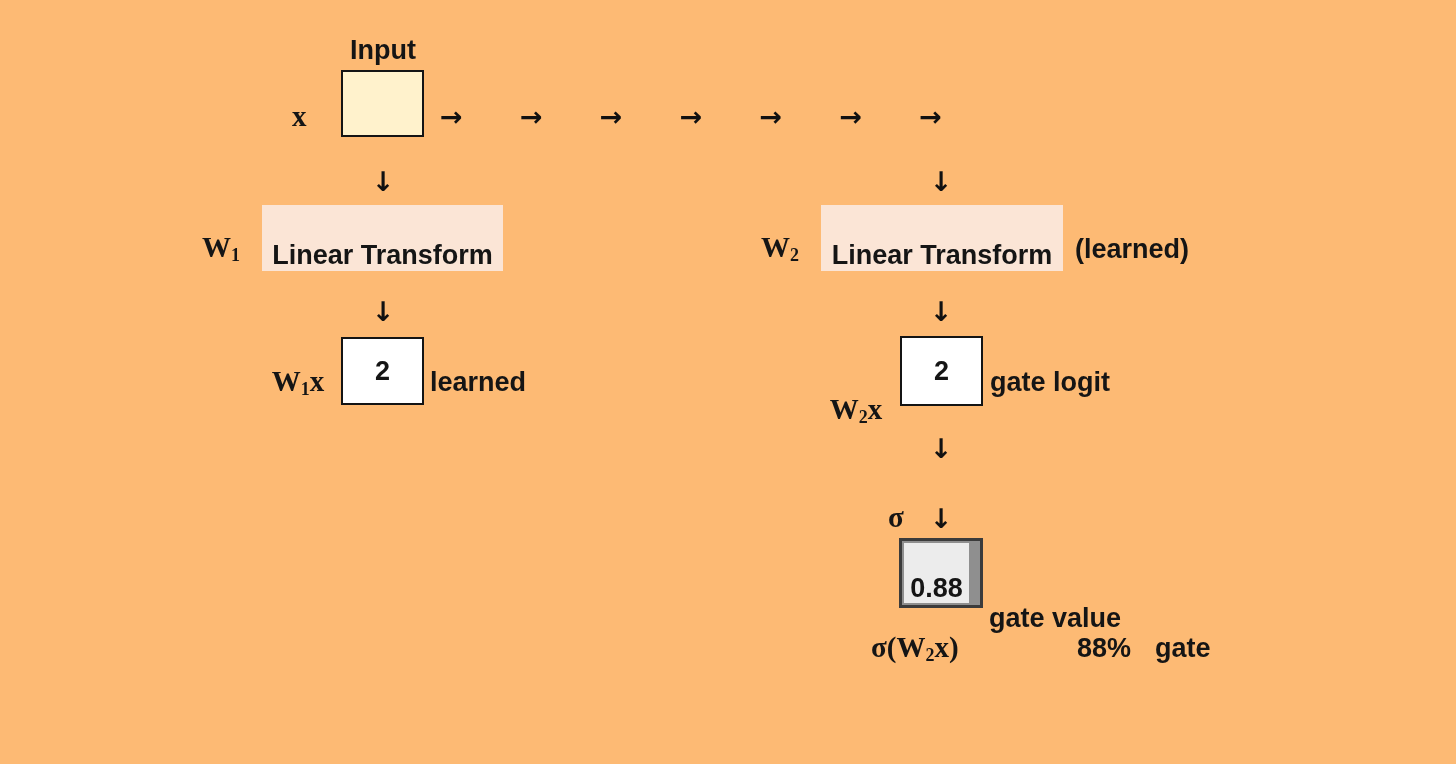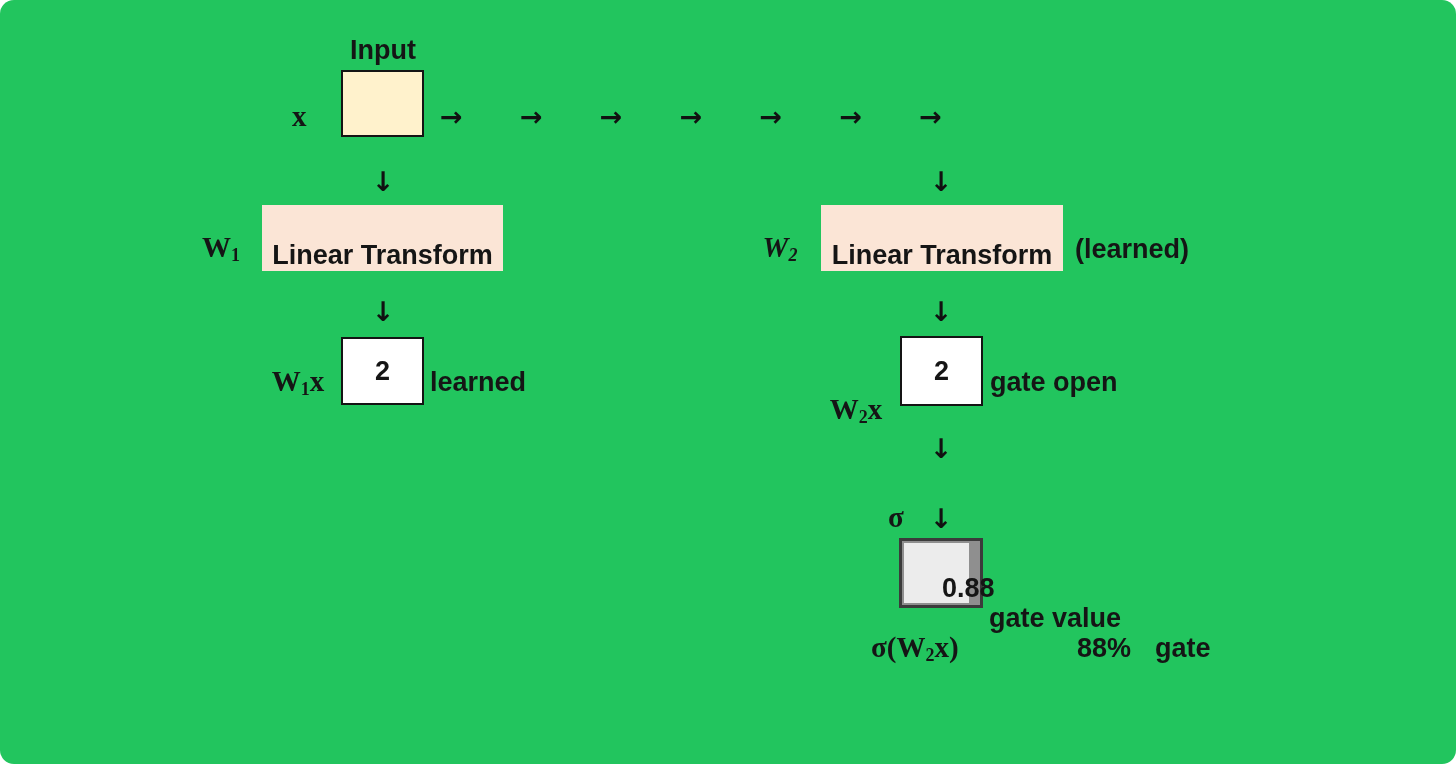--- a/index.html
+++ b/index.html
@@ -1,24 +1,23 @@
 <!DOCTYPE html>
 <html><head>
 <meta charset="utf-8">
 <style>
   html, body { margin: 0; padding: 0; background: #ffffff; }
   .canvas {
     position: relative;
     width: 1456px;
     height: 764px;
-    background: #22c55e;
+    background: #fdba74;
     overflow: hidden;
     font-family: "Liberation Sans", sans-serif;
     color: #111111;
-    border-radius: 14px;
   }
   .abs { position: absolute; }
   .sans-label {
     font-family: "Liberation Sans", sans-serif;
     font-weight: 600;
     font-size: 27px;
     line-height: 32px;
     color: #151515;
     white-space: nowrap;
   }
@@ -71,23 +70,23 @@
     background: #8f8f8f;
   }
   .gate-fill {
     position: absolute;
     left: 2px; top: 2px; bottom: 2px; right: 11px;
     background: #ececec;
   }
   .gate-text {
     position: absolute;
     left: 1px; right: 10px; bottom: 0px;
+    text-align: center;
     font-size: 27px;
     line-height: 33px;
-    padding-left: 39px;
   }
   .right-align { text-align: center; }
   .center-align { text-align: center; }
   .percent-group span + span { margin-left: 24px; }
 </style>
 </head>
 <body>
 
 <div class="canvas">
 
@@ -109,21 +108,21 @@
 
   <div class="abs arrow center-align" style="left:368px; top:163px; width:30px;">↓</div>
   <div class="abs arrow center-align" style="left:926px; top:163px; width:30px;">↓</div>
 
   <div class="abs serif-label right-align" style="left:196px; top:230px; width:50px;"><span>W</span><sub>1</sub></div>
 
   <div class="abs transform-box" style="left:262px; top:205px; width:241px; height:66px;">
     <span class="sans-label">Linear Transform</span>
   </div>
 
-  <div class="abs serif-label right-align" style="left:755px; top:230px; width:50px;font-style:italic;"><span>W</span><sub>2</sub></div>
+  <div class="abs serif-label right-align" style="left:755px; top:230px; width:50px;"><span>W</span><sub>2</sub></div>
 
   <div class="abs transform-box" style="left:821px; top:205px; width:242px; height:66px;">
     <span class="sans-label">Linear Transform</span>
   </div>
 
   <div class="abs sans-label" style="left:1075px; top:233px;">(learned)</div>
 
   <div class="abs arrow center-align" style="left:368px; top:293px; width:30px;">↓</div>
   <div class="abs arrow center-align" style="left:926px; top:293px; width:30px;">↓</div>
 
@@ -134,21 +133,21 @@
   </div>
 
   <div class="abs sans-label" style="left:430px; top:366px;">learned</div>
 
   <div class="abs serif-label right-align" style="left:824px; top:364px; width:64px;margin-top:28px;"><span>W</span><sub>2</sub><span>x</span></div>
 
   <div class="abs box value-box" style="left:900px; top:336px; width:83px; height:70px;">
     <span class="sans-label">2</span>
   </div>
 
-  <div class="abs sans-label" style="left:990px; top:366px;">gate open</div>
+  <div class="abs sans-label" style="left:990px; top:366px;">gate logit</div>
 
   <div class="abs arrow center-align" style="left:926px; top:430px; width:30px;">↓</div>
 
   <div class="abs serif-label" style="left:888px; top:500px;">σ</div>
   <div class="abs arrow center-align" style="left:926px; top:500px; width:30px;">↓</div>
 
   <div class="abs gate-box" style="left:899px; top:538px; width:84px; height:70px;">
     <div class="gate-fill" style="right: 11px;"></div>
     <div class="gate-text sans-label">0.88</div>
   </div>

